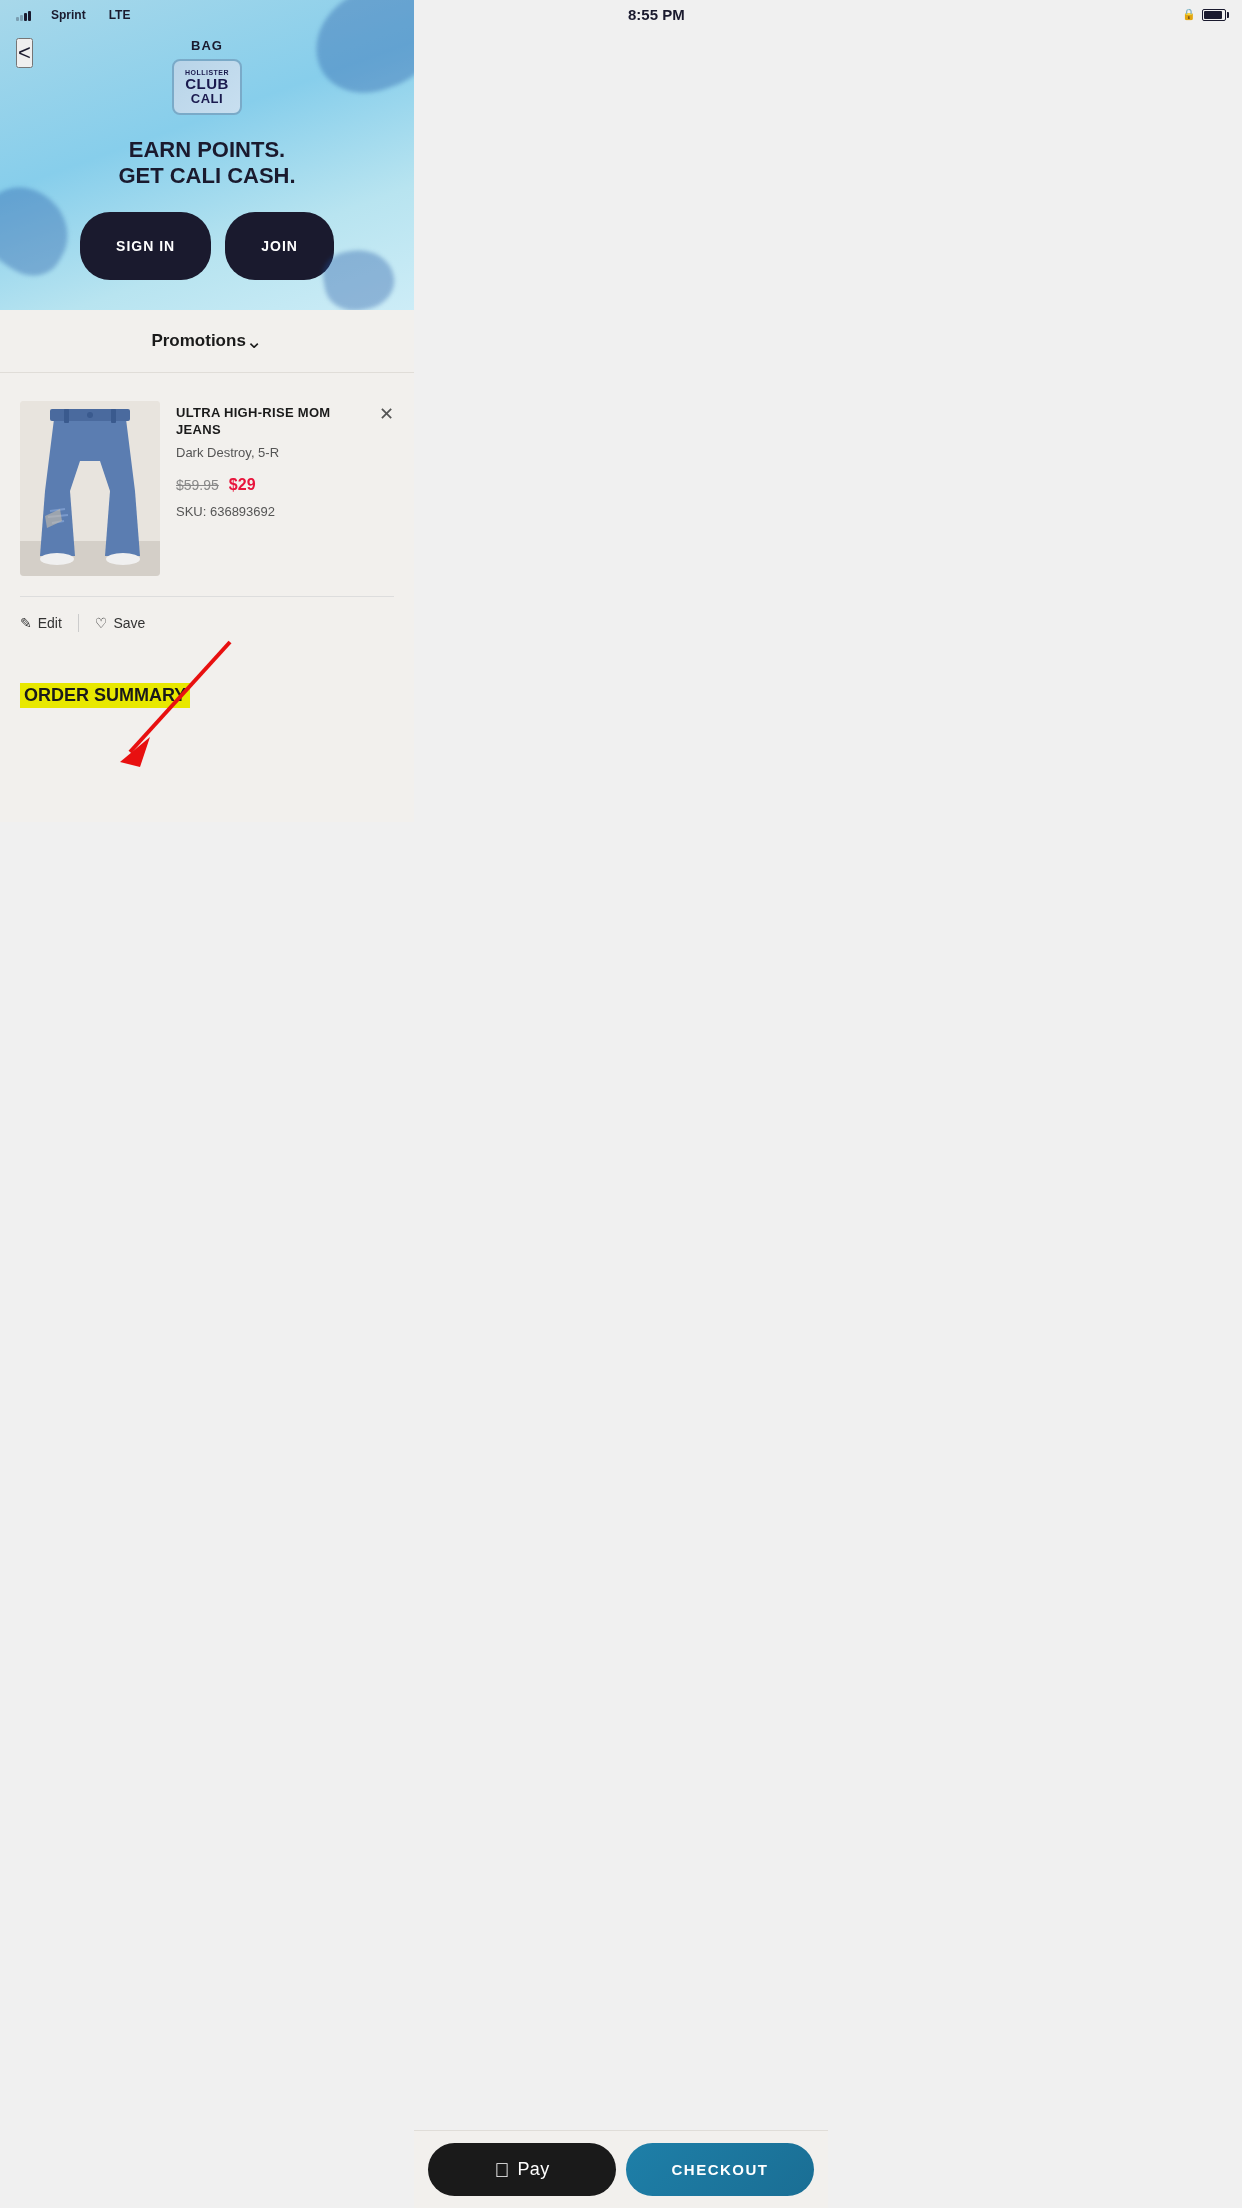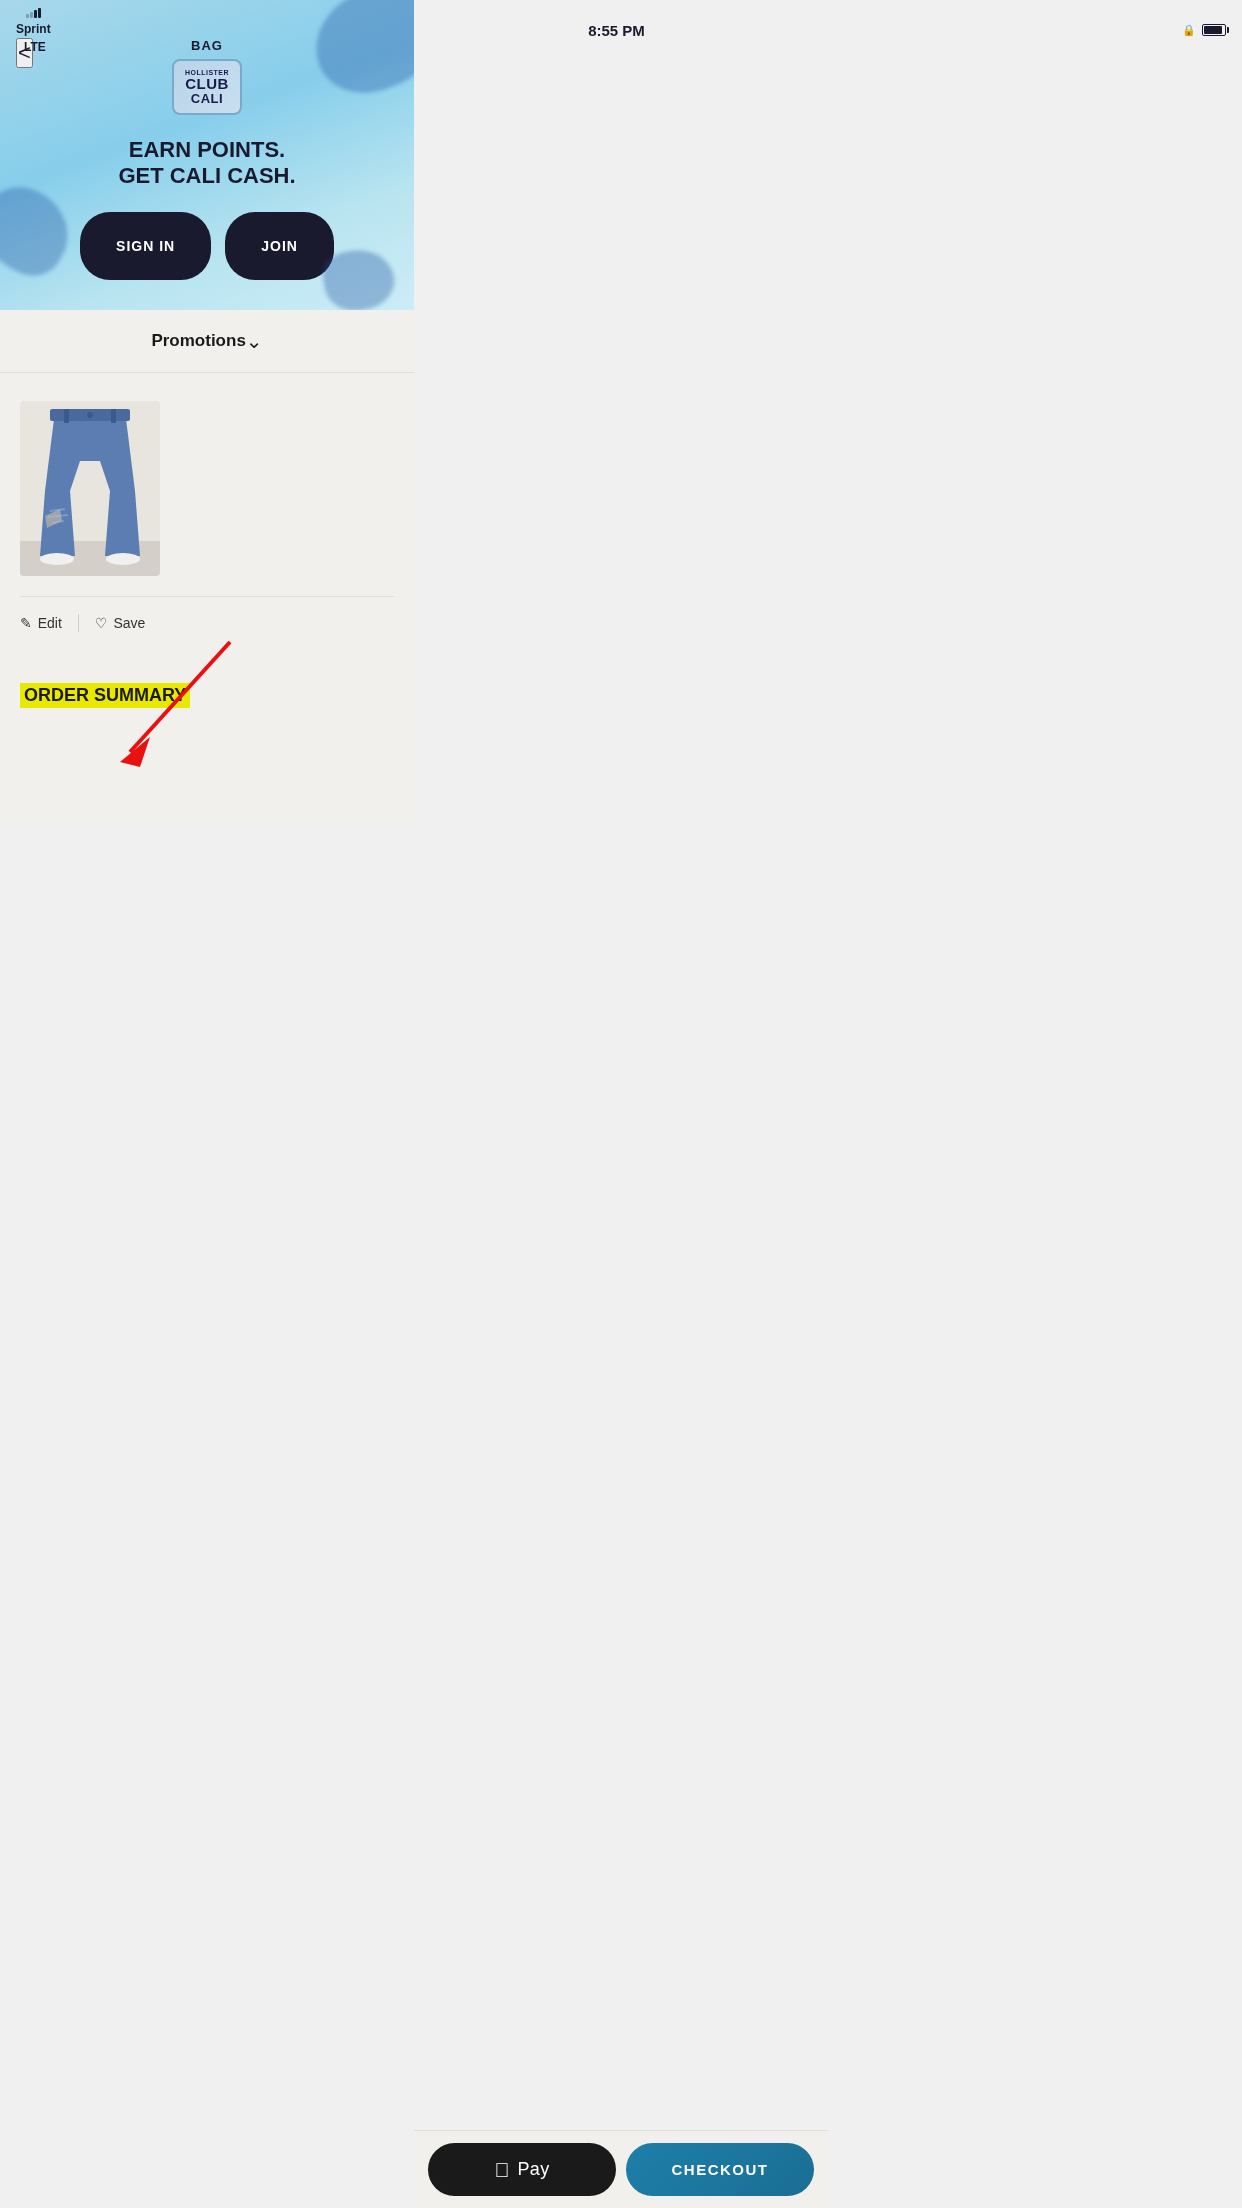--- a/index.html
+++ b/index.html
@@ -20,25 +20,24 @@
       align-items: center;
       padding: 6px 16px;
       background: transparent;
       position: absolute;
       top: 0; left: 0; right: 0;
       z-index: 10;
     }
     .status-left {
       display: flex;
       align-items: center;
-      gap: 4px;
+      gap: 20px;
       font-size: 12px;
       font-weight: 600;
       color: #1a1a2e;
-      flex-direction: column;
     }
     .signal-bars {
       display: flex;
       align-items: flex-end;
       gap: 1px;
       height: 12px;
     }
     .signal-bars span {
       width: 3px;
       background: #1a1a2e;
@@ -492,20 +491,32 @@
           <rect x="44" y="8" width="5" height="14" rx="1" fill="#3a5a8e"></rect>
           <rect x="91" y="8" width="5" height="14" rx="1" fill="#3a5a8e"></rect>
 
           <circle cx="70" cy="14" r="3" fill="#3a5a8e"></circle>
 
           <ellipse cx="37" cy="158" rx="17" ry="6" fill="#f0f0f0"></ellipse>
           <ellipse cx="103" cy="158" rx="17" ry="6" fill="#f0f0f0"></ellipse>
         </svg>
       </div>
 
+      <div class="product-details">
+        <div class="product-top">
+          <span class="product-name">ULTRA HIGH-RISE MOM JEANS</span>
+          <span class="close-x">✕</span>
+        </div>
+        <div class="product-variant">Dark Destroy, 5-R</div>
+        <div class="product-pricing">
+          <span class="original-price">$59.95</span>
+          <span class="sale-price">$29</span>
+        </div>
+        <div class="product-sku">SKU: 636893692</div>
+      </div>
     </div>
 
     <div class="product-actions">
       <button class="action-btn">
         <span>✎</span>
         <span>Edit</span>
       </button>
       <div class="action-divider"></div>
       <button class="action-btn">
         <span>♡</span>

